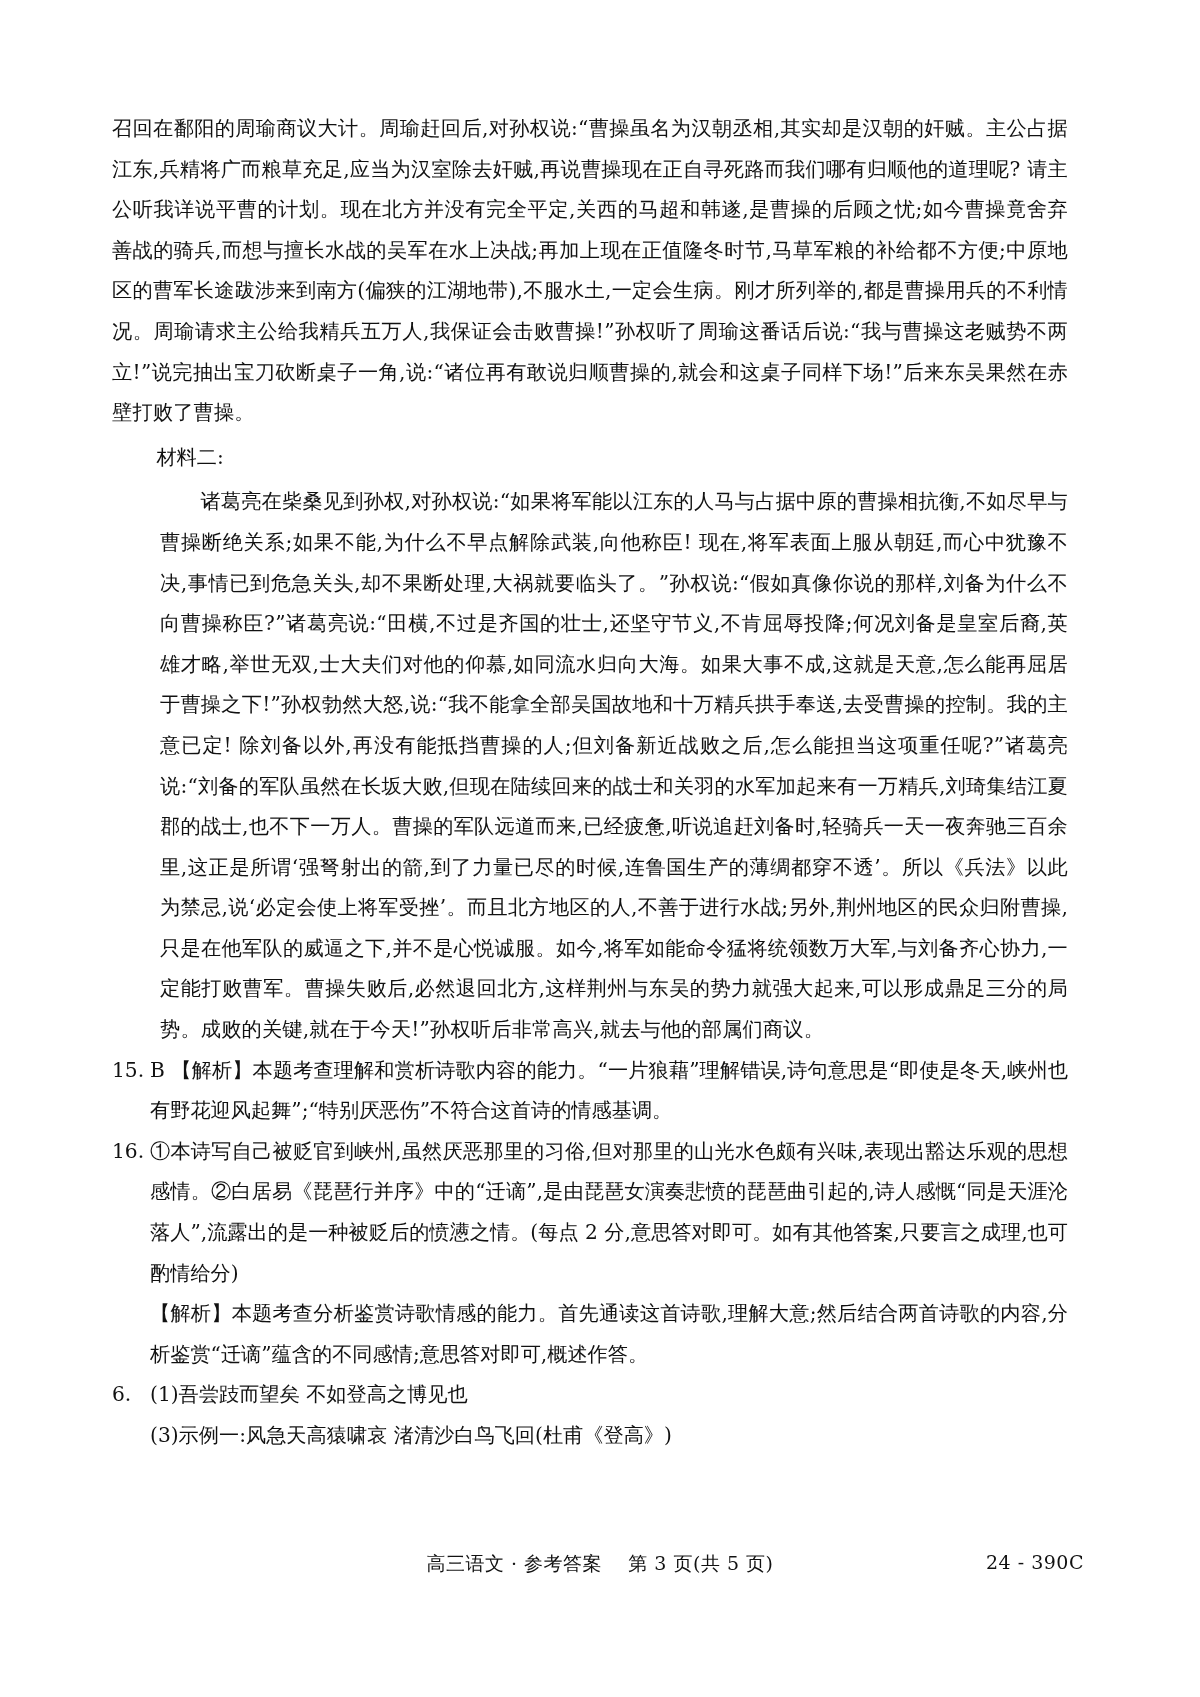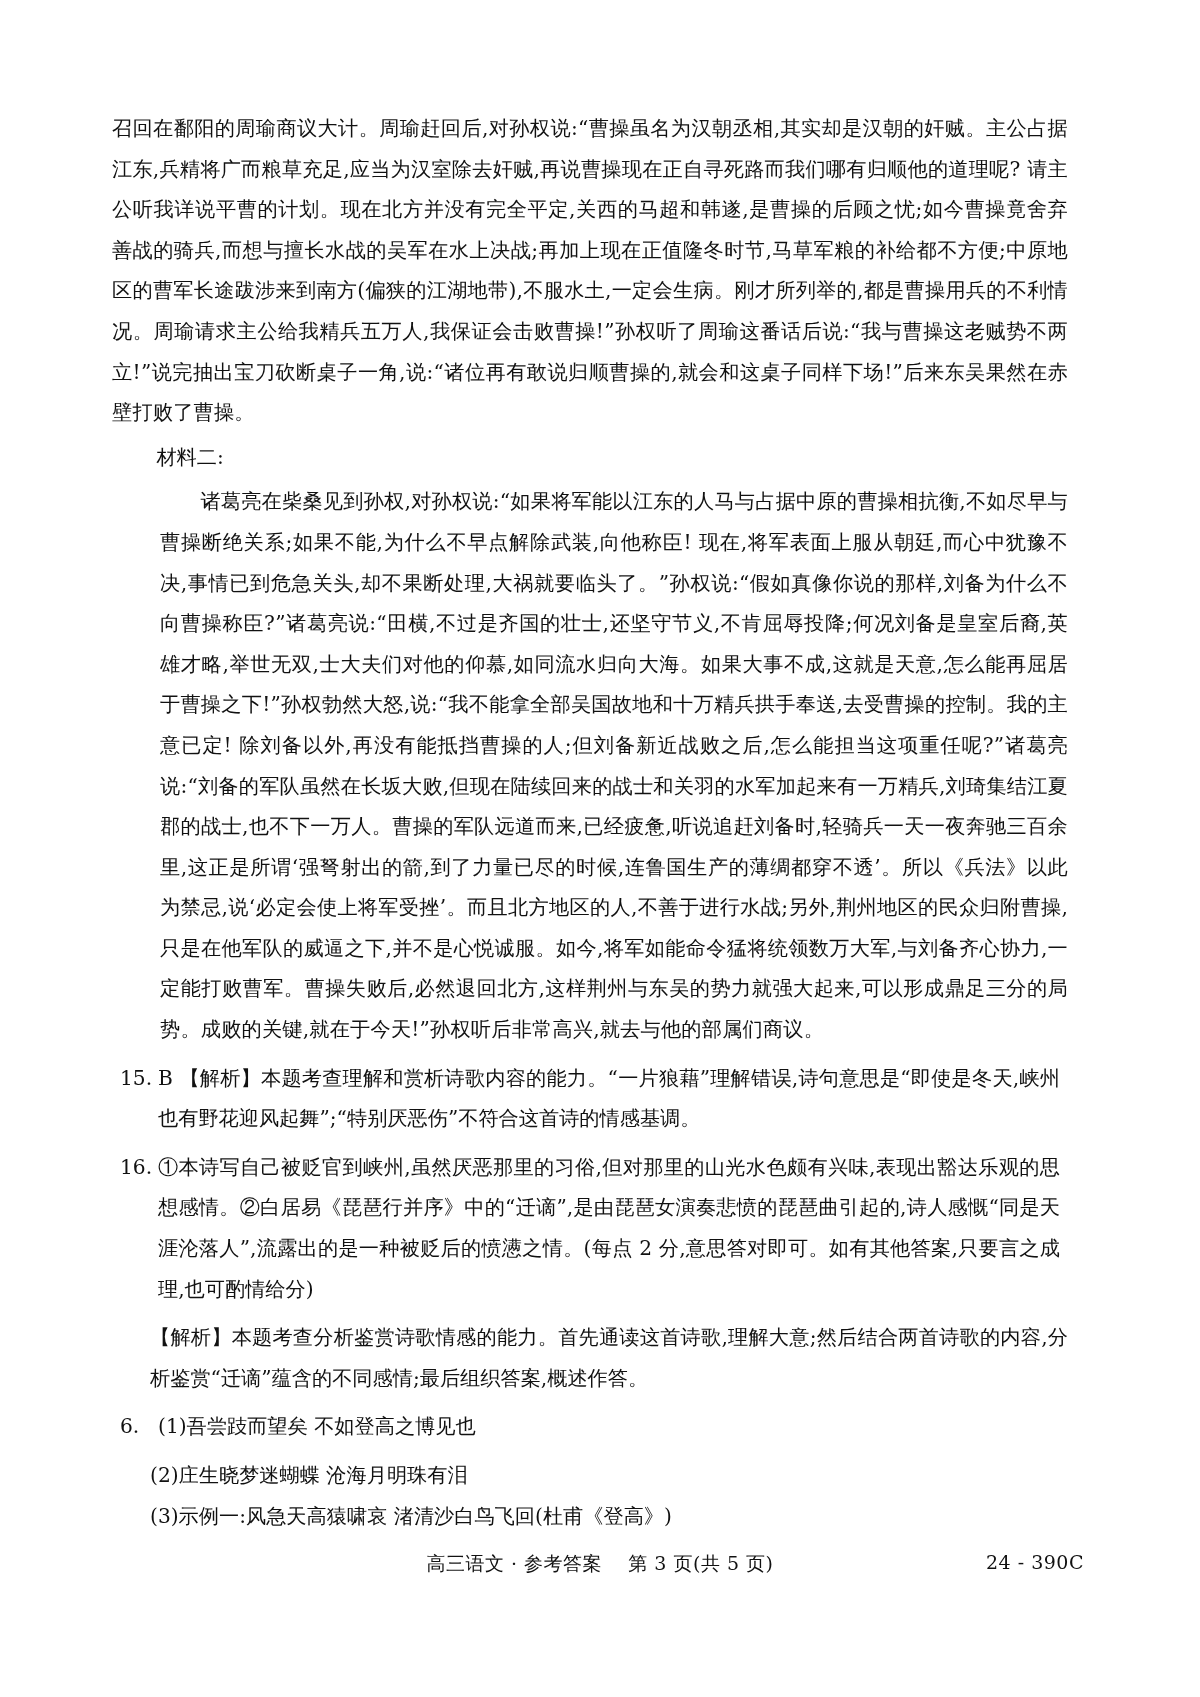--- a/index.html
+++ b/index.html
@@ -42,21 +42,21 @@
     text-indent: 2em;
     margin: 4px;
   }
   .numbered {
     position: relative;
     font-size: 20.2px;
     line-height: 40.6px;
     text-align: justify;
     text-justify: inter-ideograph;
     padding-left: 38px;
-    margin: 8px;
+    margin: 0;
   }
   .numbered > .num {
     position: absolute;
     left: 0;
     top: 0;
     width: 38px;
     text-align: left;
   }
   .sub {
     font-size: 20.2px;
@@ -109,27 +109,26 @@
   <div class="numbered">
     <span class="num">15.</span>
     <span>B 【解析】本题考查理解和赏析诗歌内容的能力。“一片狼藉”理解错误,诗句意思是“即使是冬天,峡州也有野花迎风起舞”;“特别厌恶伤”不符合这首诗的情感基调。</span>
   </div>
 
   <div class="numbered">
     <span class="num">16.</span>
     <span>①本诗写自己被贬官到峡州,虽然厌恶那里的习俗,但对那里的山光水色颇有兴味,表现出豁达乐观的思想感情。②白居易《琵琶行并序》中的“迁谪”,是由琵琶女演奏悲愤的琵琶曲引起的,诗人感慨“同是天涯沦落人”,流露出的是一种被贬后的愤懑之情。(每点 2 分,意思答对即可。如有其他答案,只要言之成理,也可酌情给分)</span>
   </div>
 
-  <p class="hang">【解析】本题考查分析鉴赏诗歌情感的能力。首先通读这首诗歌,理解大意;然后结合两首诗歌的内容,分析鉴赏“迁谪”蕴含的不同感情;最后组织答案,概述作答。</p>
+  <p class="hang">【解析】本题考查分析鉴赏诗歌情感的能力。首先通读这首诗歌,理解大意;然后结合两首诗歌的内容,分析鉴赏“迁谪”蕴含的不同感情;意思答对即可,概述作答。</p>
 
   <div class="numbered">
     <span class="num">6.</span>
     <span>(1)吾尝跂而望矣    不如登高之博见也</span>
   </div>
-  <p class="sub">(2)庄生晓梦迷蝴蝶    沧海月明珠有泪</p>
   <p class="sub">(3)示例一:风急天高猿啸哀    渚清沙白鸟飞回(杜甫《登高》)</p>
 
 </div>
 
 <div class="footer">
   <div class="footer-center">
     <span>高三语文 · 参考答案</span>
     <span>&nbsp;&nbsp;</span>
     <span>第 3 页(共 5 页)</span>
   </div>

